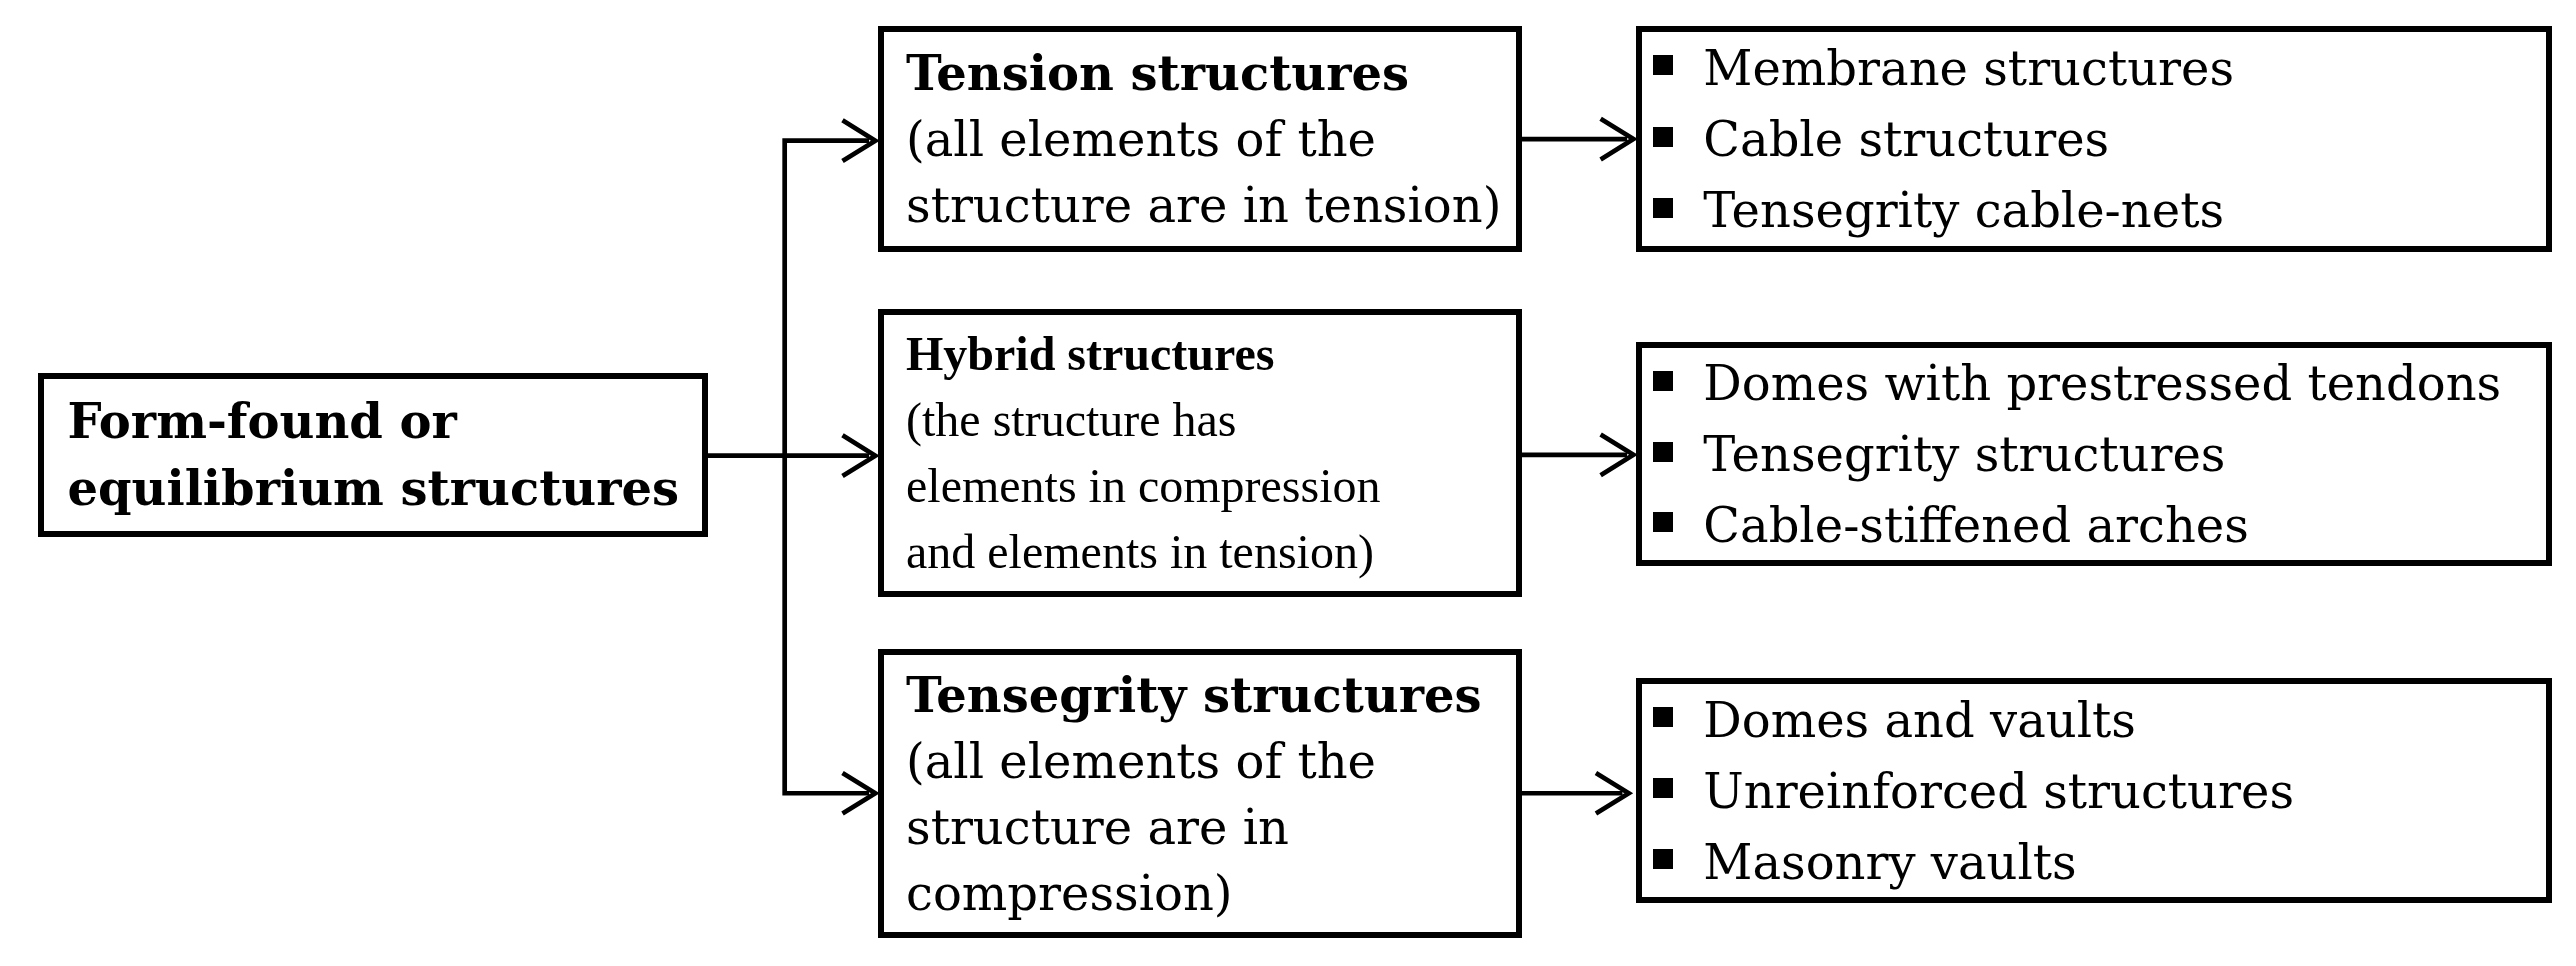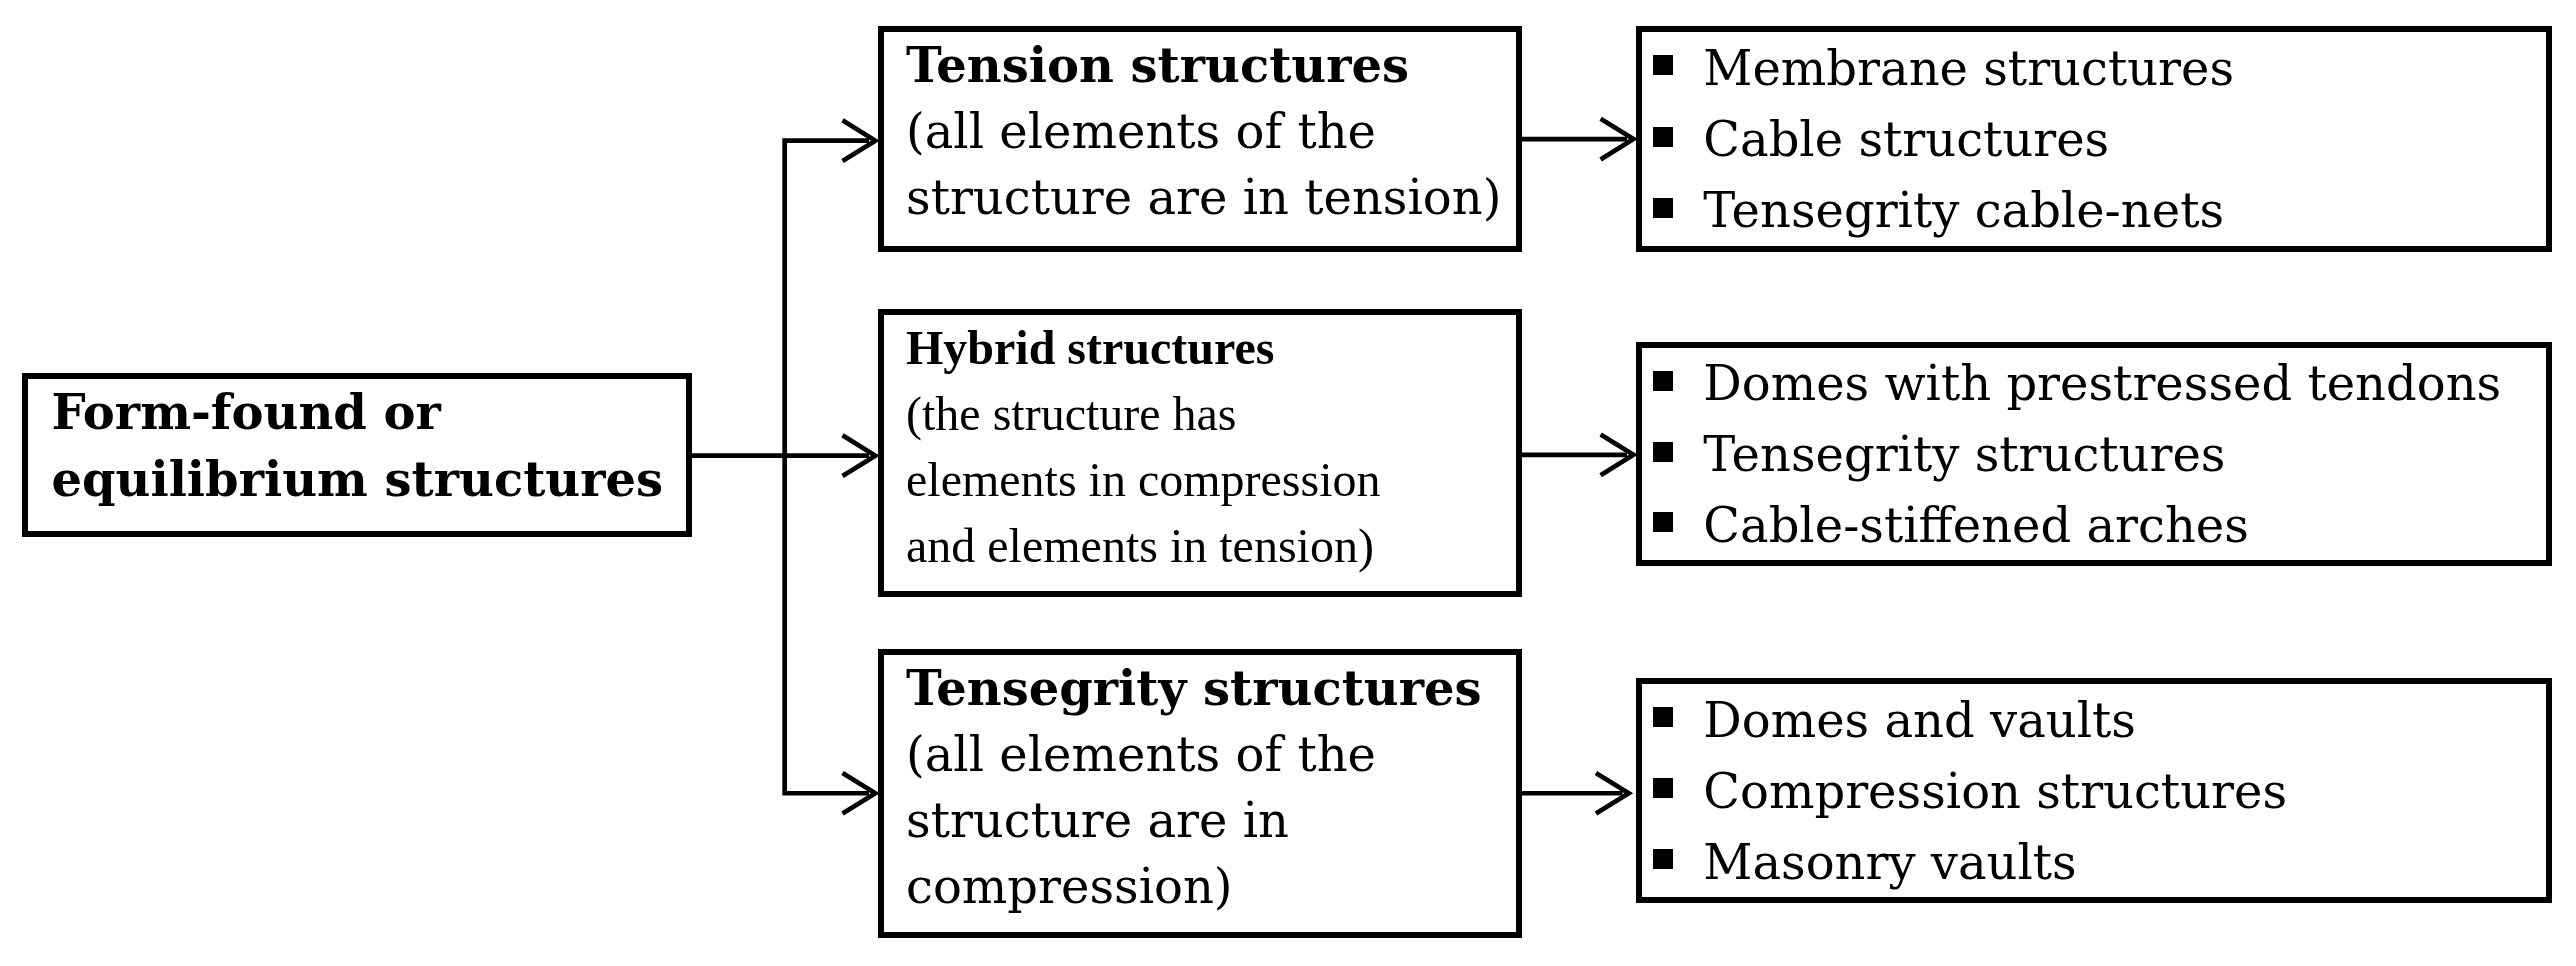--- a/index.html
+++ b/index.html
@@ -11,23 +11,24 @@
     color:#000000;
     overflow:hidden;
   }
   .box{
     position:absolute;
     border:6.3px solid #000000;
     background:#ffffff;
     box-sizing:border-box;
     display:flex;
     flex-direction:column;
+    justify-content:center;
   }
   .root-box{
-    left:22px;top:373px;width:670px;height:164px;
+    left:38px;top:373px;width:670px;height:164px;
     padding-left:23.4px;
   }
   .root-title{
     font-weight:bold;
     font-size:48px;
     line-height:67px;
     white-space:pre;
   }
   .cat-box{ left:878px;width:644px; padding-left:22px; }
   .cat-tension{ top:26px;height:226px; }
@@ -155,21 +156,21 @@
     </div>
   </div>
 
   <div class="box ex-box ex-compression">
     <div class="example-item">
       <span class="bullet-square"></span>
       <span class="example-label">Domes and vaults</span>
     </div>
     <div class="example-item">
       <span class="bullet-square"></span>
-      <span class="example-label">Compression structures</span>
+      <span class="example-label">Unreinforced structures</span>
     </div>
     <div class="example-item">
       <span class="bullet-square"></span>
       <span class="example-label">Masonry vaults</span>
     </div>
   </div>
 
 </div>
 
 

